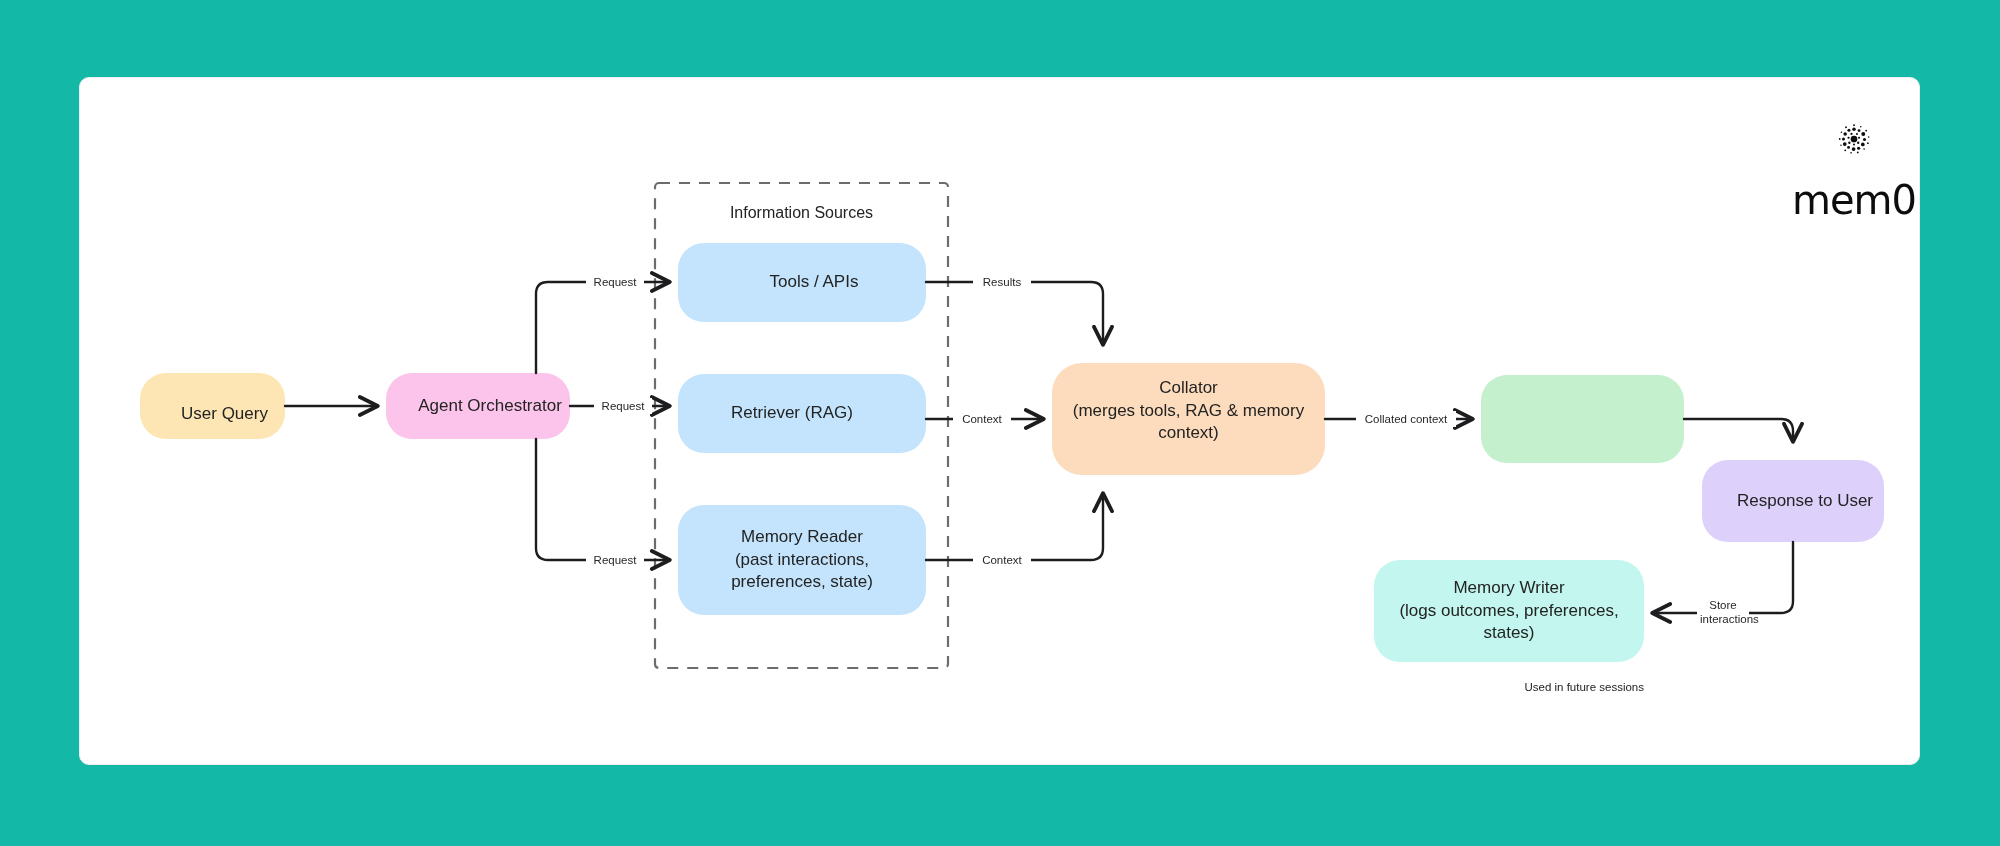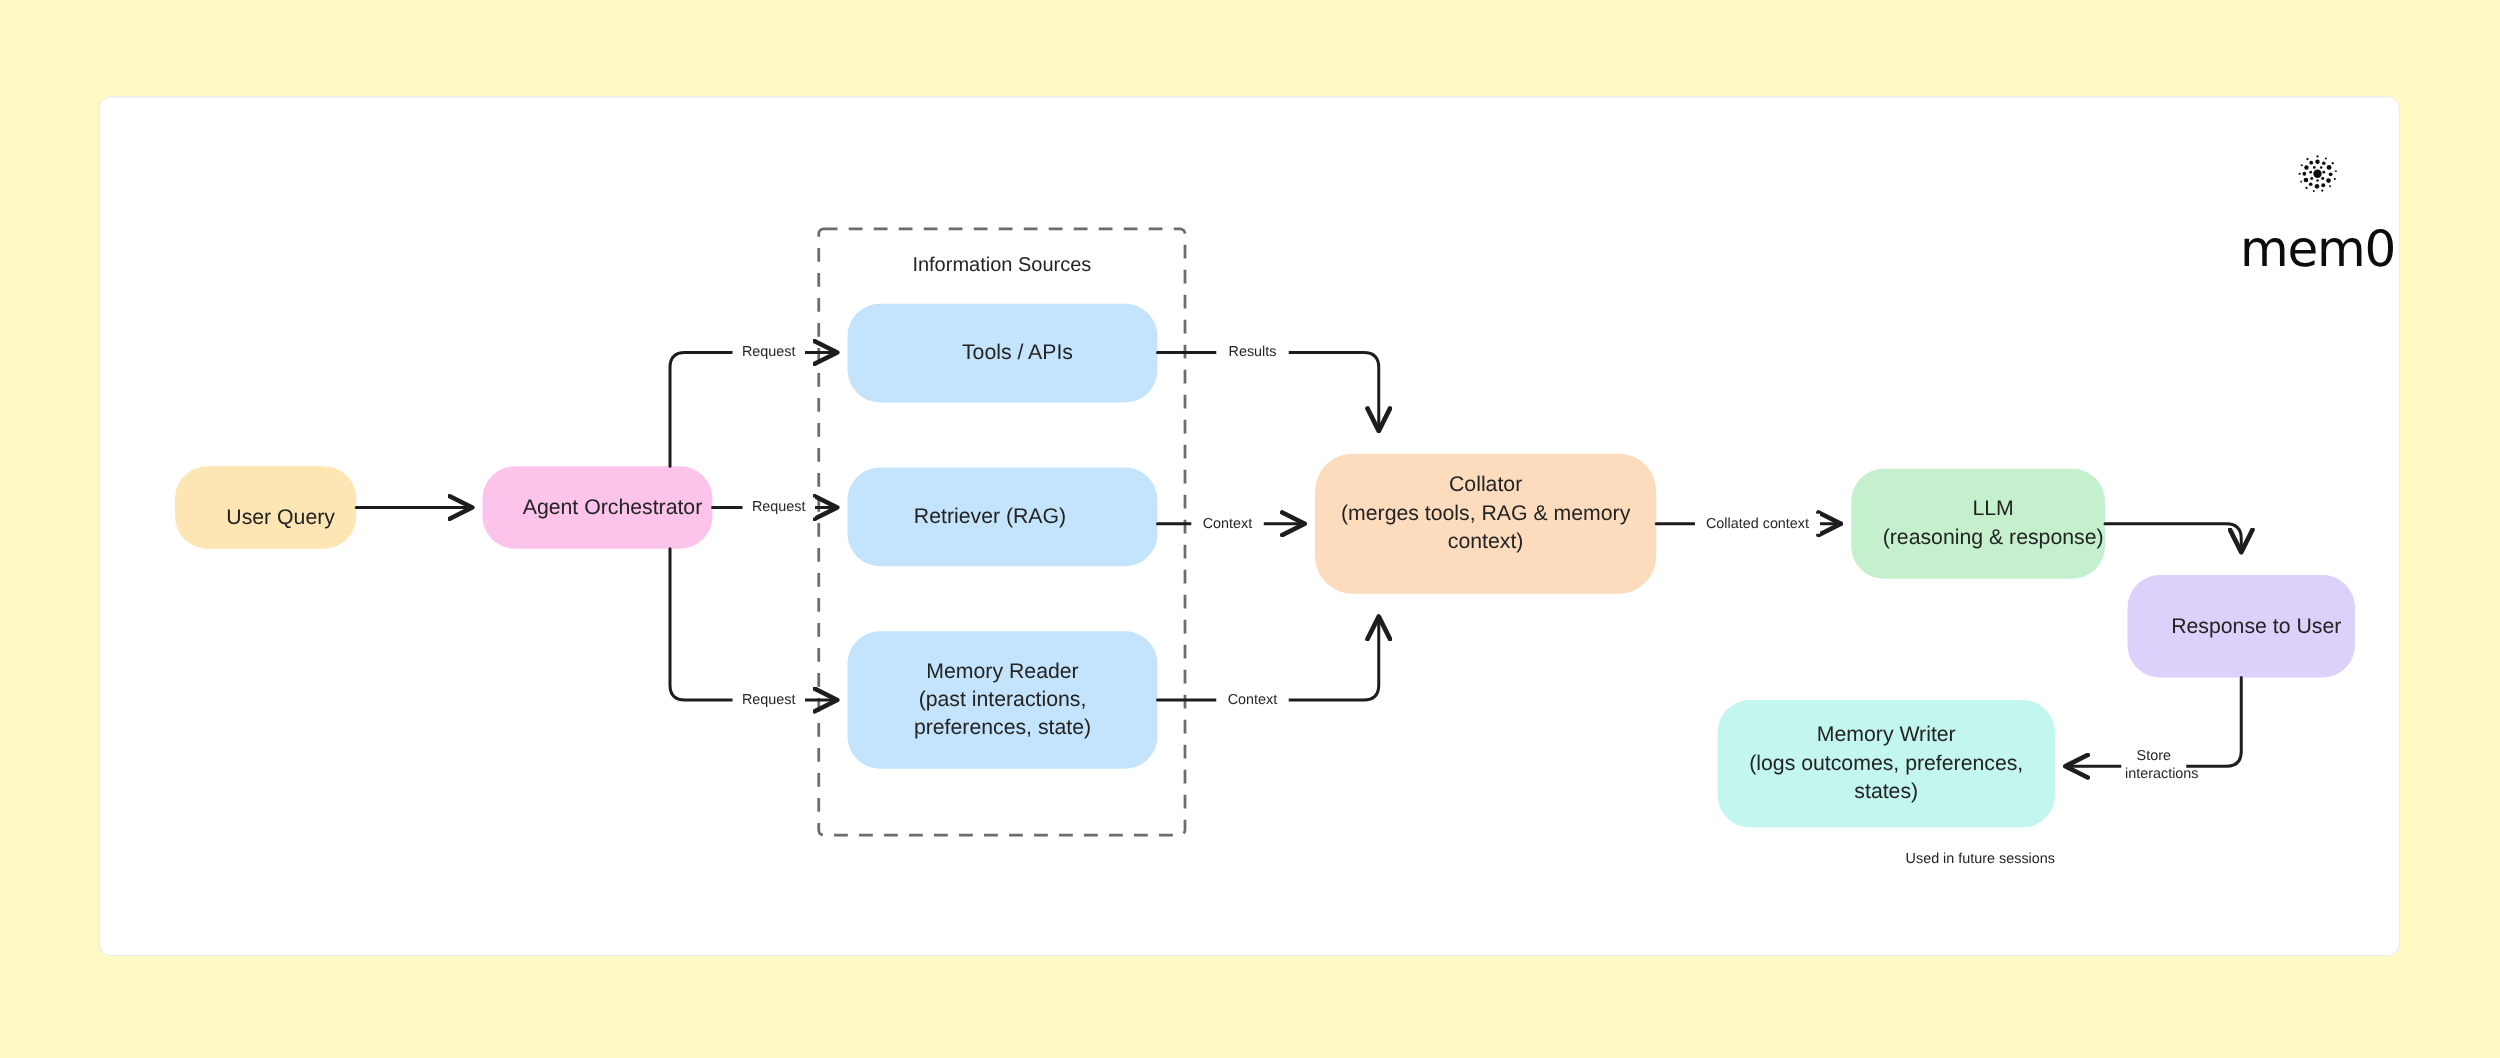--- a/index.html
+++ b/index.html
@@ -5,21 +5,21 @@
   html, body {
     margin: 0;
     padding: 0;
     background: #ffffff;
     font-family: "Liberation Sans", sans-serif;
   }
   #stage {
     position: relative;
     width: 2000px;
     height: 846px;
-    background: #fef9c3;
+    background: #14b8a6;
     overflow: hidden;
   }
   #frame {
     position: absolute;
     left: 79px;
     top: 77px;
     width: 1841px;
     height: 688px;
     border: 1.5px solid #ededf0;
     border-radius: 10px;
@@ -159,24 +159,20 @@
   <div class="node-label" style="left:678px; top:505px; width:248px; height:110px; padding:0 14px; box-sizing:border-box;">
     <span>Memory Reader</span>
     <span>(past interactions, preferences, state)</span>
   </div>
 
   <div class="node-label" style="left:1052px; top:363px; width:273px; height:96px; padding:0 18px; box-sizing:border-box;">
     <span>Collator</span>
     <span>(merges tools, RAG &amp; memory context)</span>
   </div>
 
-  <div class="node-label" style="left:1481px; top:375px; width:203px; height:88px;">
-    <span>LLM</span>
-    <span>(reasoning &amp; response)</span>
-  </div>
 
   <div class="node-label" style="left:1702px; top:460px; width:182px; height:82px;">
     <span>Response to User</span>
   </div>
 
   <div class="node-label" style="left:1374px; top:560px; width:270px; height:102px; padding:0 20px; box-sizing:border-box;">
     <span>Memory Writer</span>
     <span>(logs outcomes, preferences, states)</span>
   </div>
 

